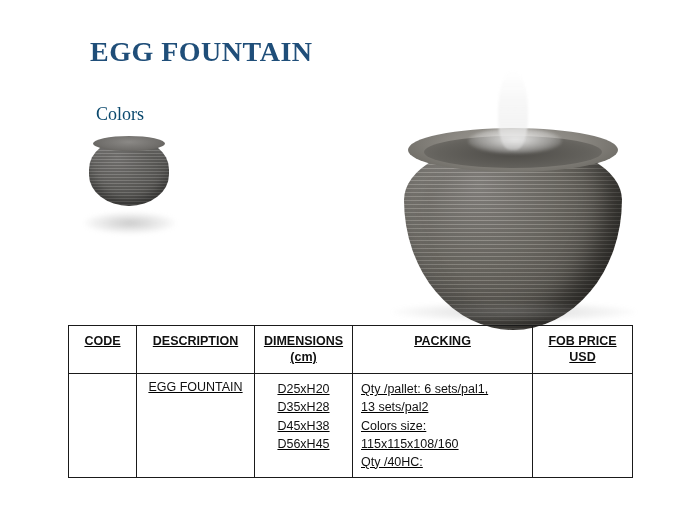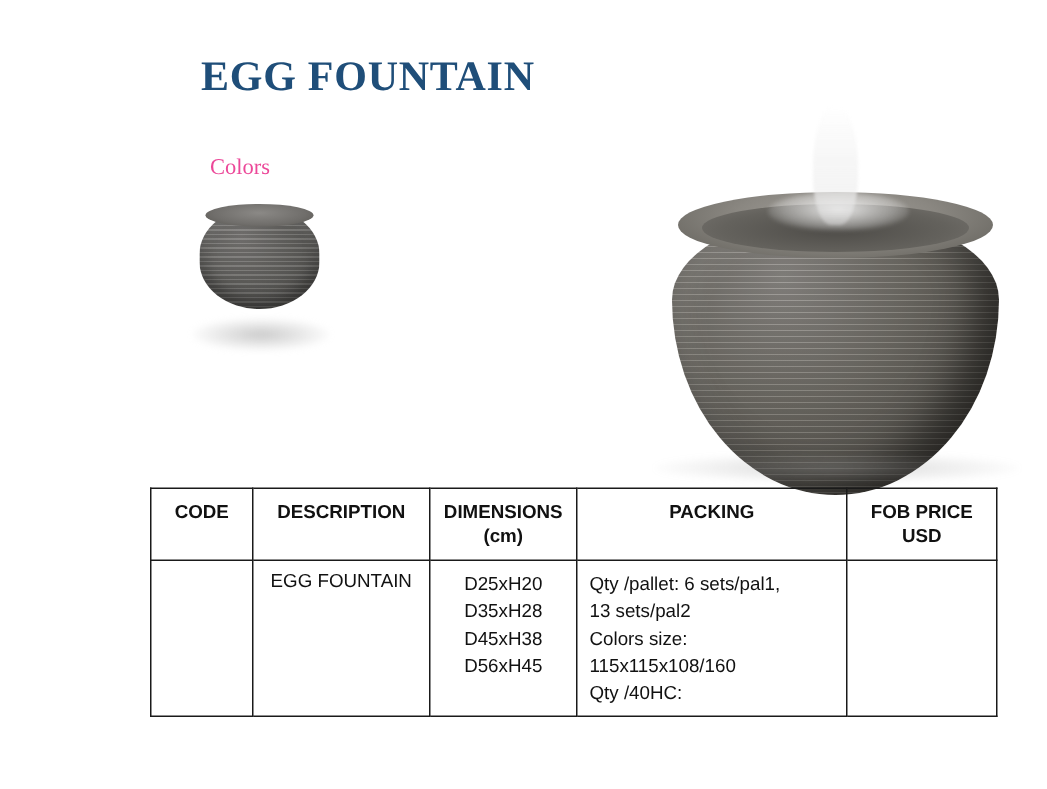--- a/index.html
+++ b/index.html
@@ -11,43 +11,42 @@
     height: 526px;
     background: #ffffff;
     font-family: "Liberation Sans", sans-serif;
     overflow: hidden;
     position: relative;
   }
   .page {
     position: relative;
     width: 578px;
     height: 526px;
-    margin-left: 44px;
   }
 
   
   .title {
     position: absolute;
     left: 90px;
     top: 36px;
     font-family: "Liberation Serif", serif;
     font-size: 28px;
     font-weight: bold;
     color: #1f4e79;
     letter-spacing: 0.5px;
   }
 
   
   .colors-label {
     position: absolute;
     left: 96px;
     top: 104px;
     font-family: "Liberation Serif", serif;
-    font-size: 15px;
-    color: #ec4899;
+    font-size: 18px;
+    color: #0c4a6e;
   }
 
   
   .swatch-wrap {
     position: absolute;
     left: 84px;
     top: 138px;
     width: 96px;
     height: 110px;
   }
@@ -156,26 +155,27 @@
     width: 244px;
     height: 20px;
     border-radius: 50%;
     background: radial-gradient(ellipse at 50% 50%, rgba(140,140,140,0.35) 0%, rgba(255,255,255,0) 75%);
     filter: blur(2px);
   }
 
   
   .spec-table {
     position: absolute;
-    left: 56px;
+    left: 68px;
     top: 325px;
     width: 564px;
     border-collapse: collapse;
     table-layout: fixed;
     font-family: "Liberation Sans", sans-serif;
+    text-decoration: underline;
   }
   .spec-table th,
   .spec-table td {
     border: 1px solid #1a1a1a;
     vertical-align: top;
     padding: 6px 8px;
     font-size: 12.5px;
     color: #111111;
   }
   .spec-table th {

